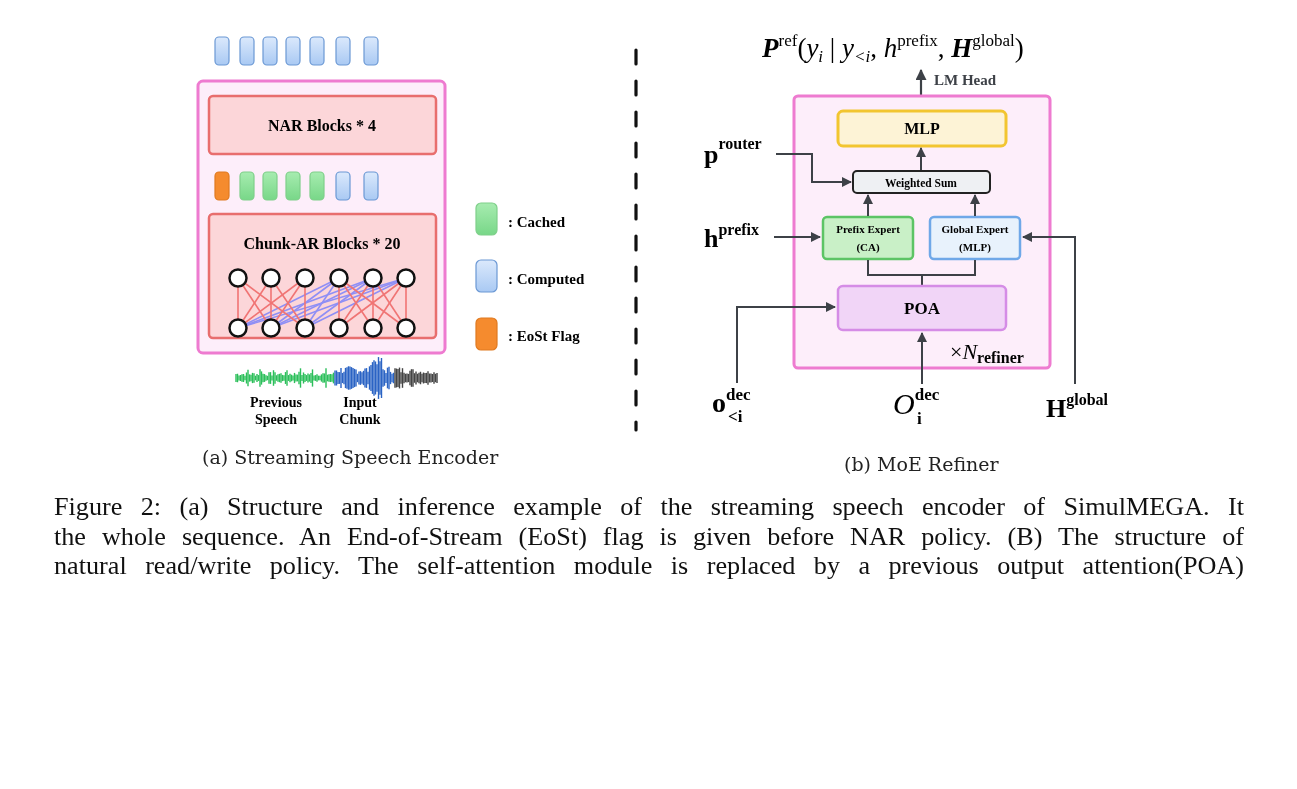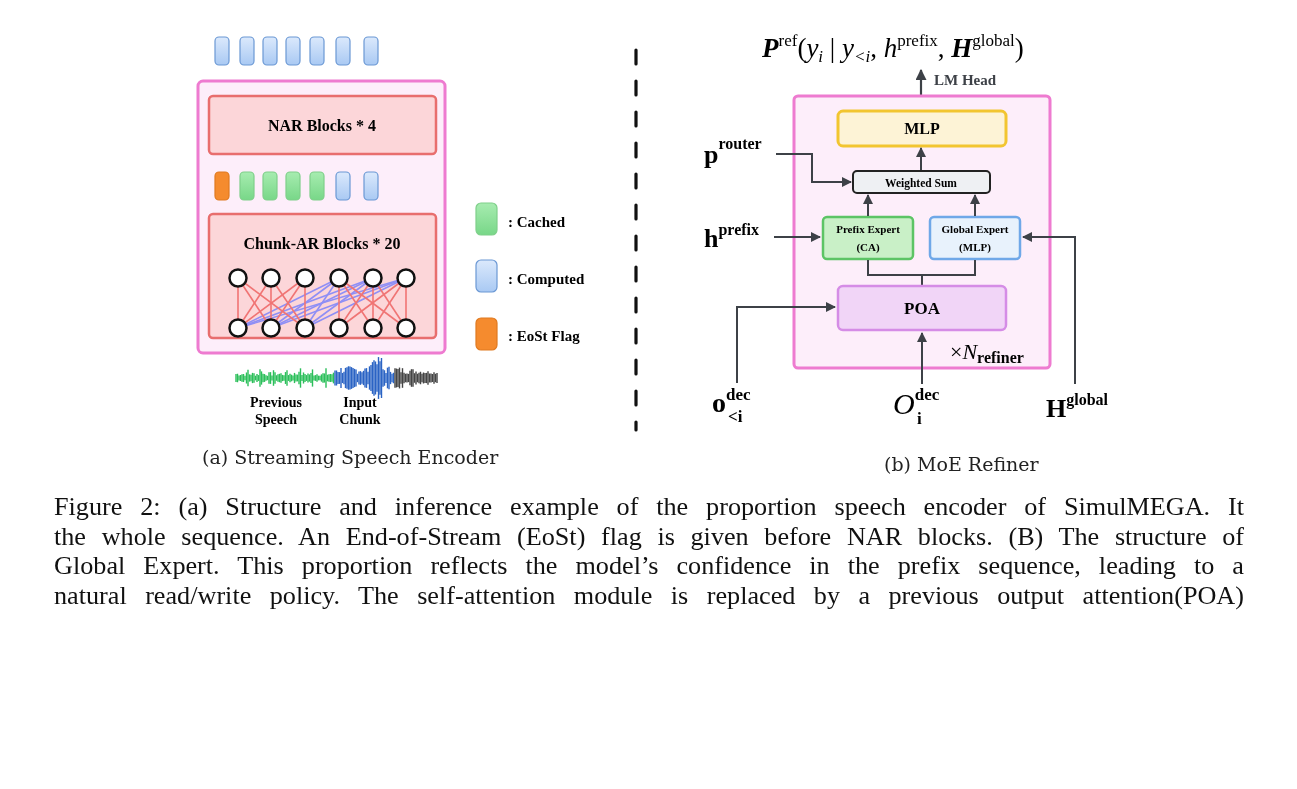--- a/index.html
+++ b/index.html
@@ -304,20 +304,19 @@
   <path d="M737,383 L737,307 L835,307" fill="none" stroke="#3d4147" stroke-width="2" marker-end="url(#arr)"></path>
   <text x="712" y="412" font-size="28" font-weight="bold"><tspan>o</tspan><tspan font-size="17" dy="-12">dec</tspan></text>
   <text x="728" y="422" font-size="17" font-weight="bold">&lt;i</text>
 
   <line x1="922" y1="384" x2="922" y2="333" stroke="#3d4147" stroke-width="2" marker-end="url(#arr)"></line>
   <text x="893" y="414" font-size="30"><tspan font-style="italic">O</tspan><tspan font-size="17" font-weight="bold" dy="-14">dec</tspan></text>
   <text x="917" y="424" font-size="17" font-weight="bold">i</text>
 </svg>
 
 <div class="subcap" style="left:202px;top:446px;">(a) Streaming Speech Encoder</div>
-<div class="subcap" style="left:884px;top:453px;">(b) MoE Refiner</div>
+<div class="subcap" style="left:844px;top:453px;">(b) MoE Refiner</div>
 
 <div id="caption">
-  <span class="ln">Figure 2: (a) Structure and inference example of the proportion speech encoder of SimulMEGA. It</span>
-  <span class="ln">the whole sequence. An End-of-Stream (EoSt) flag is given before NAR blocks. (B) The structure of</span>
-  <span class="ln">Global Expert. This proportion reflects the model’s confidence in the prefix sequence, leading to a</span>
+  <span class="ln">Figure 2: (a) Structure and inference example of the streaming speech encoder of SimulMEGA. It</span>
+  <span class="ln">the whole sequence. An End-of-Stream (EoSt) flag is given before NAR policy. (B) The structure of</span>
   <span class="ln">natural read/write policy. The self-attention module is replaced by a previous output attention(POA)</span>
 </div>
 
 </body></html>

